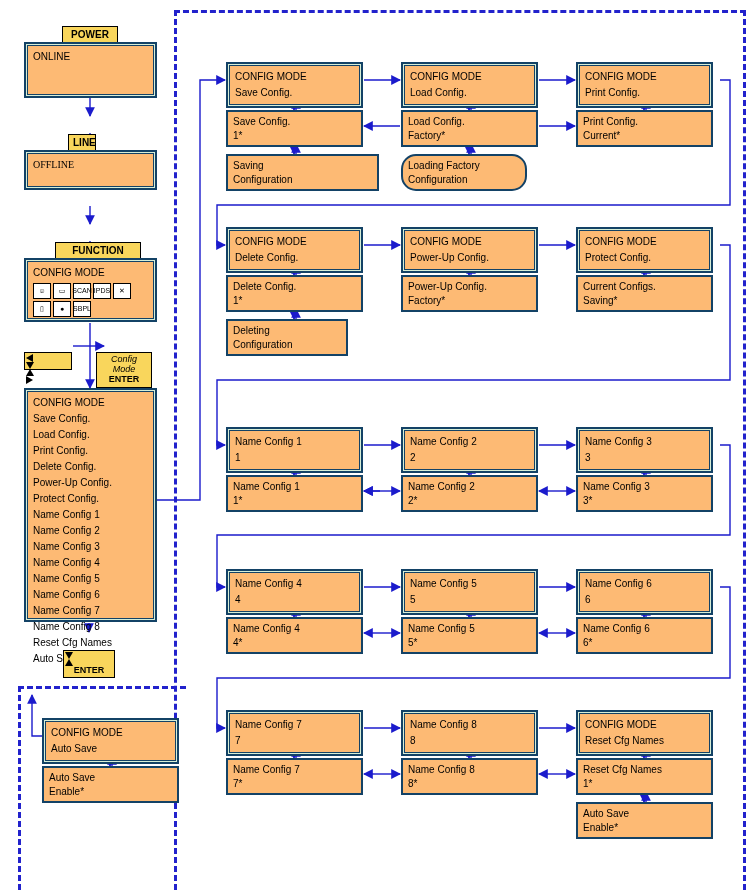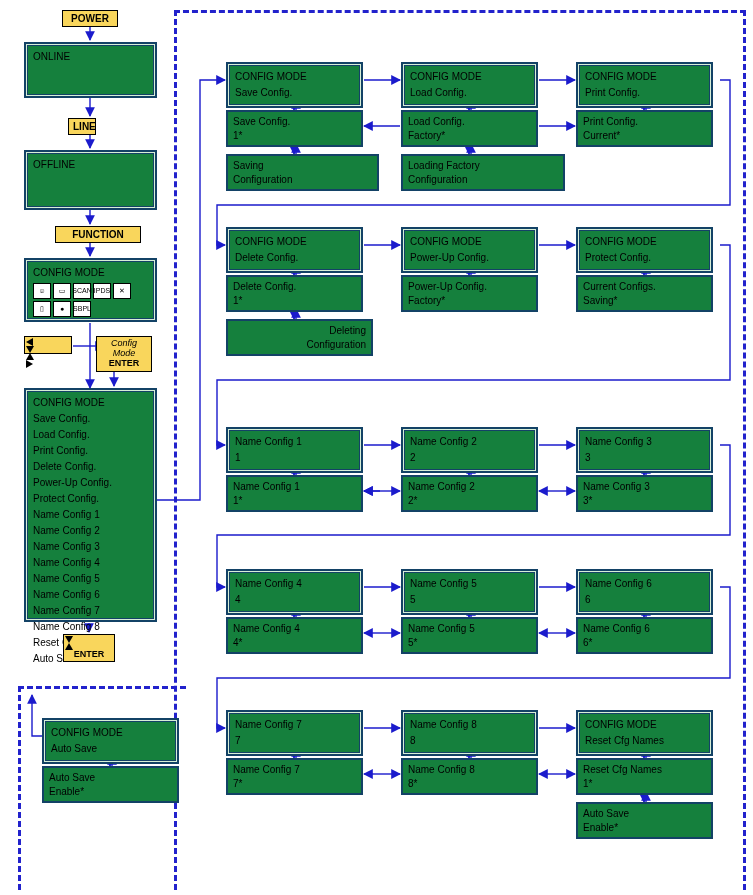--- a/index.html
+++ b/index.html
@@ -1,19 +1,19 @@
 <!DOCTYPE html>
 <html><head>
 <meta charset="utf-8">
 <style>
 body{margin:0;font-family:Arial,sans-serif;font-size:10px;background:#fff;width:753px;height:895px;position:relative;}
 svg{position:absolute;top:0;left:0;}
-.box{position:absolute;background:#15803d;border:2px solid #134266;box-sizing:border-box;padding:3px 5px;line-height:1.35;}
+.box{position:absolute;background:#fdba74;border:2px solid #134266;box-sizing:border-box;padding:3px 5px;line-height:1.35;}
 .box.db{box-shadow:inset 0 0 0 1px #d7efd7,inset 0 0 0 2px #134266;padding:5px 7px;line-height:1.6;}
-.btn{position:absolute;background:#f9d65c;border:1px solid #000;box-sizing:border-box;text-align:center;font-weight:bold;padding:2px 4px;font-size:10px;}
+.btn{position:absolute;background:#f9d65c;border:1px solid #000;box-sizing:border-box;text-align:center;font-weight:bold;padding:2px 4px;font-size:10px;margin-top:16px;}
 .btn span{display:block;font-weight:bold;}
 .dash{position:absolute;border:3px dashed #2222cc;box-sizing:border-box;}
 .tri{display:inline-block;width:0;height:0;}
 .up{border-left:4px solid transparent;border-right:4px solid transparent;border-bottom:7px solid #000;}
 .dn{border-left:4px solid transparent;border-right:4px solid transparent;border-top:7px solid #000;}
 .lt{border-top:4px solid transparent;border-bottom:4px solid transparent;border-right:7px solid #000;}
 .rt{border-top:4px solid transparent;border-bottom:4px solid transparent;border-left:7px solid #000;}
 .icons{display:flex;flex-wrap:wrap;gap:2px;align-items:center;margin-top:2px;}
 .ic{width:16px;height:14px;background:#fff;border:1px solid #000;display:flex;align-items:center;justify-content:center;font-size:7px;}
 </style>
@@ -127,21 +127,21 @@
       <path d="M471,758 V748"></path>
       <path d="M646,758 V748"></path>
 <path d="M646,802 V792"></path>
 <path d="M112,766 V756"></path>
 </g>
 </svg>
 
 <div class="btn" style="left:62px;top:10px;width:56px;">POWER</div>
 <div class="box db" style="left:24px;top:42px;width:133px;height:56px;">ONLINE</div>
 <div class="btn" style="left:68px;top:118px;width:28px;">LINE</div>
-<div class="box db" style="left:24px;top:150px;width:133px;height:60px;">OFFLINE</div>
+<div class="box db" style="left:24px;top:150px;width:133px;height:40px;font-family:Liberation Serif, serif;">OFFLINE</div>
 <div class="btn" style="left:55px;top:226px;width:86px;">FUNCTION</div>
 <div class="box db" style="left:24px;top:258px;width:133px;height:64px;">
   <span>CONFIG MODE</span>
   <div class="icons">
     <div class="ic">☺</div>
     <div class="ic">▭</div>
     <div class="ic">SCAN</div>
     <div class="ic">IPDS</div>
     <div class="ic">✕</div>
     <div class="ic">▯</div>
@@ -182,27 +182,27 @@
   <span class="tri dn"></span>
   <span class="tri up"></span>
   <span>ENTER</span>
 </div>
 
 <div class="box db" style="left:226px;top:62px;width:137px;"><span>CONFIG MODE</span><br><span>Save Config.</span></div>
 <div class="box" style="left:226px;top:110px;width:137px;"><span>Save Config.</span><br><span>1*</span></div>
 <div class="box" style="left:226px;top:154px;width:153px;"><span>Saving</span><br><span>Configuration</span></div>
 <div class="box db" style="left:401px;top:62px;width:137px;"><span>CONFIG MODE</span><br><span>Load Config.</span></div>
 <div class="box" style="left:401px;top:110px;width:137px;"><span>Load Config.</span><br><span>Factory*</span></div>
-<div class="box" style="left:401px;top:154px;width:164px;"><span>Loading Factory</span><br><span>Configuration</span></div>
+<div class="box" style="left:401px;top:154px;width:126px;border-radius:15px;"><span>Loading Factory</span><br><span>Configuration</span></div>
 <div class="box db" style="left:576px;top:62px;width:137px;"><span>CONFIG MODE</span><br><span>Print Config.</span></div>
 <div class="box" style="left:576px;top:110px;width:137px;"><span>Print Config.</span><br><span>Current*</span></div>
 
 <div class="box db" style="left:226px;top:227px;width:137px;"><span>CONFIG MODE</span><br><span>Delete Config.</span></div>
 <div class="box" style="left:226px;top:275px;width:137px;"><span>Delete Config.</span><br><span>1*</span></div>
-<div class="box" style="left:226px;top:319px;width:147px;text-align:right;"><span>Deleting</span><br><span>Configuration</span></div>
+<div class="box" style="left:226px;top:319px;width:122px;"><span>Deleting</span><br><span>Configuration</span></div>
 <div class="box db" style="left:401px;top:227px;width:137px;"><span>CONFIG MODE</span><br><span>Power-Up Config.</span></div>
 <div class="box" style="left:401px;top:275px;width:137px;"><span>Power-Up Config.</span><br><span>Factory*</span></div>
 <div class="box db" style="left:576px;top:227px;width:137px;"><span>CONFIG MODE</span><br><span>Protect Config.</span></div>
 <div class="box" style="left:576px;top:275px;width:137px;"><span>Current Configs.</span><br><span>Saving*</span></div>
 
 <div class="box db" style="left:226px;top:427px;width:137px;"><span>Name Config 1</span><br><span>1</span></div>
 <div class="box" style="left:226px;top:475px;width:137px;"><span>Name Config 1</span><br><span>1*</span></div>
 <div class="box db" style="left:401px;top:427px;width:137px;"><span>Name Config 2</span><br><span>2</span></div>
 <div class="box" style="left:401px;top:475px;width:137px;"><span>Name Config 2</span><br><span>2*</span></div>
 <div class="box db" style="left:576px;top:427px;width:137px;"><span>Name Config 3</span><br><span>3</span></div>

